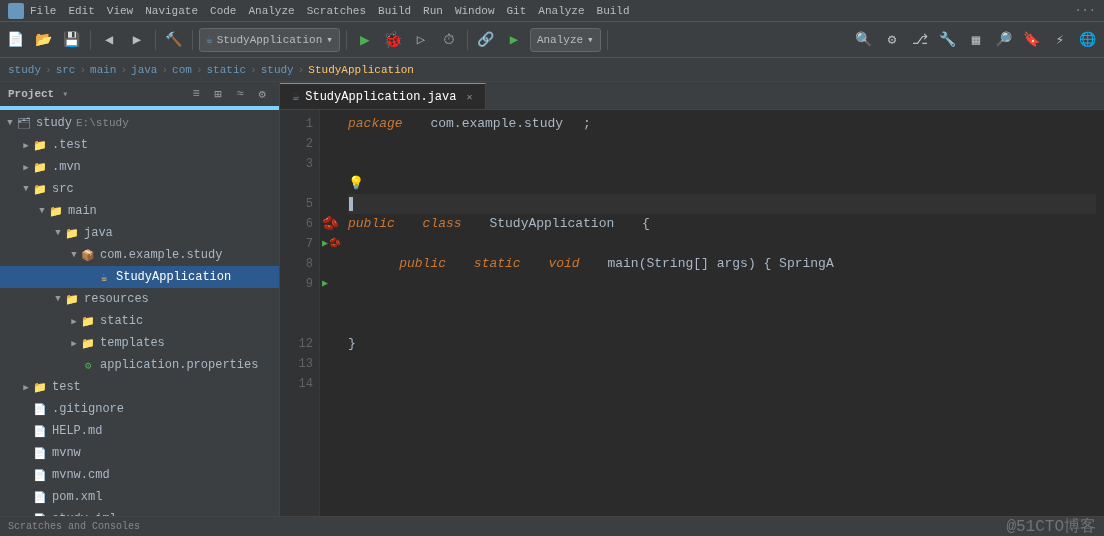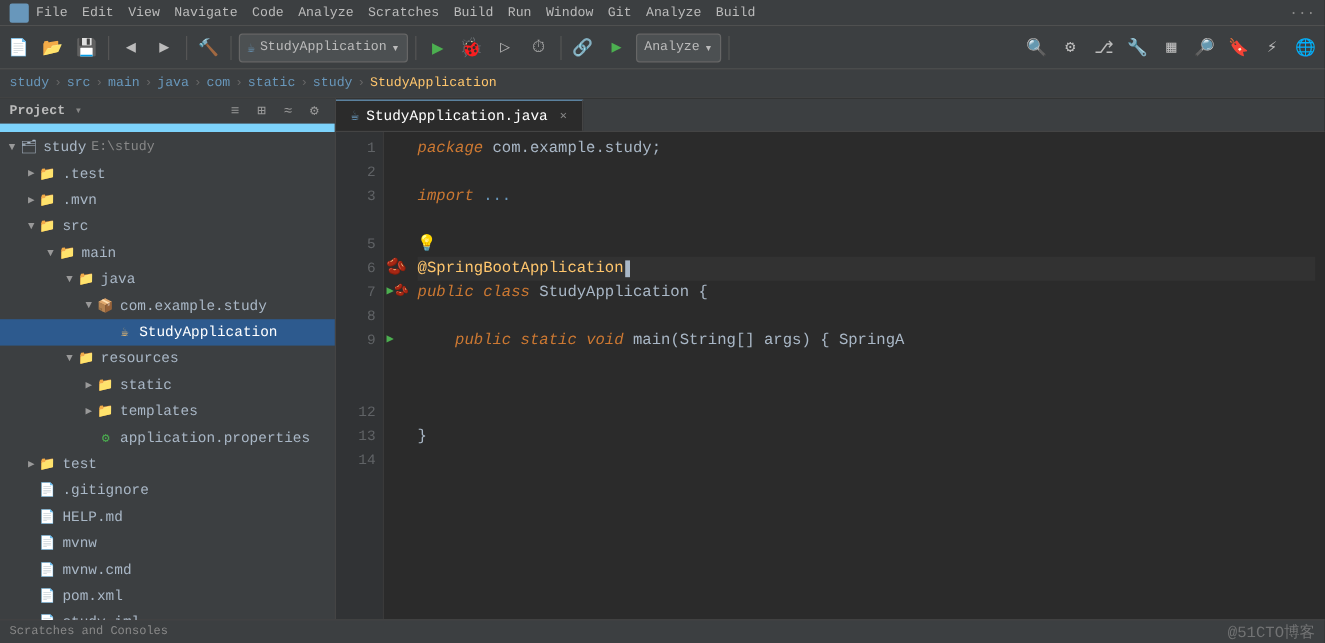--- a/index.html
+++ b/index.html
@@ -128,21 +128,21 @@
       display: flex;
       flex-direction: column;
       overflow: hidden;
     }
     .sidebar-header {
       height: 28px;
       background: #3c3f41;
       display: flex;
       align-items: center;
       padding: 0 8px;
-      border-bottom: 7px solid #7dd3fc;
+      border-bottom: 4px solid #7dd3fc;
       gap: 4px;
       text-align: right;
     }
     .sidebar-header-title {
       font-size: 11px;
       font-weight: bold;
       color: #bbbbbb;
     }
     .sidebar-header-actions {
       margin-left: auto;
@@ -252,20 +252,21 @@
       padding: 4px 8px;
       overflow: auto;
       line-height: 20px;
       font-size: 13px;
     }
     .code-line {
       height: 20px;
       display: flex;
       align-items: center;
       white-space: pre;
+      gap: 20px;
     }
     .code-line.highlighted { background: #323232; }
     .kw { color: #cc7832; font-style: italic; }
     .cls { color: #a9b7c6; }
     .annotation { color: #ffc66d; }
     .pkg { color: #a9b7c6; }
     .dot-dot { color: #6897bb; }
 
     
     .status-bar {
@@ -595,29 +596,26 @@
           <div style="height:20px;display:flex;align-items:center;">
             <span style="color:#4CAF50;font-size:10px;">▶</span>
           </div>
         </div>
 
         <div class="code-content">
           <div class="code-line">
             <span class="kw">package </span><span class="pkg">com.example.study</span><span>;</span>
           </div>
           <div class="code-line">&nbsp;</div>
-          <div class="code-line">
-            <span class="kw">import </span><span class="dot-dot">...</span>
-          </div>
           <div class="code-line">&nbsp;</div>
           <div class="code-line">
             <span style="color:#ffc66d;">💡</span>
           </div>
           <div class="code-line highlighted">
-            <span class="annotation">@SpringBootApplication</span><span style="display:inline-block;width:4px;height:14px;background:#a9b7c6;margin-left:1px;"></span>
+            <span style="display:inline-block;width:4px;height:14px;background:#a9b7c6;margin-left:1px;"></span>
           </div>
           <div class="code-line">
             <span class="kw">public </span><span class="kw">class </span><span class="cls">StudyApplication</span><span> {</span>
           </div>
           <div class="code-line">&nbsp;</div>
           <div class="code-line">
             <span>    </span><span class="kw">public </span><span class="kw">static </span><span class="kw">void </span><span>main(String[] args) { SpringA</span>
           </div>
           <div class="code-line">&nbsp;</div>
           <div class="code-line">&nbsp;</div>
@@ -629,17 +627,17 @@
         </div>
       </div>
     </div>
   </div>
 
   <div class="status-bar" style="position:absolute;bottom:0;left:0;right:0;">
     <div class="status-left">
       <span>Scratches and Consoles</span>
     </div>
     <div class="status-right">
-      <span style="color:rgba(150,150,150,0.6);font-size:13px;">@51CTO博客</span>
+      <span style="color:rgba(150,150,150,0.6);font-size:16px;">@51CTO博客</span>
     </div>
   </div>
 
 </div>
 
 </body></html>

